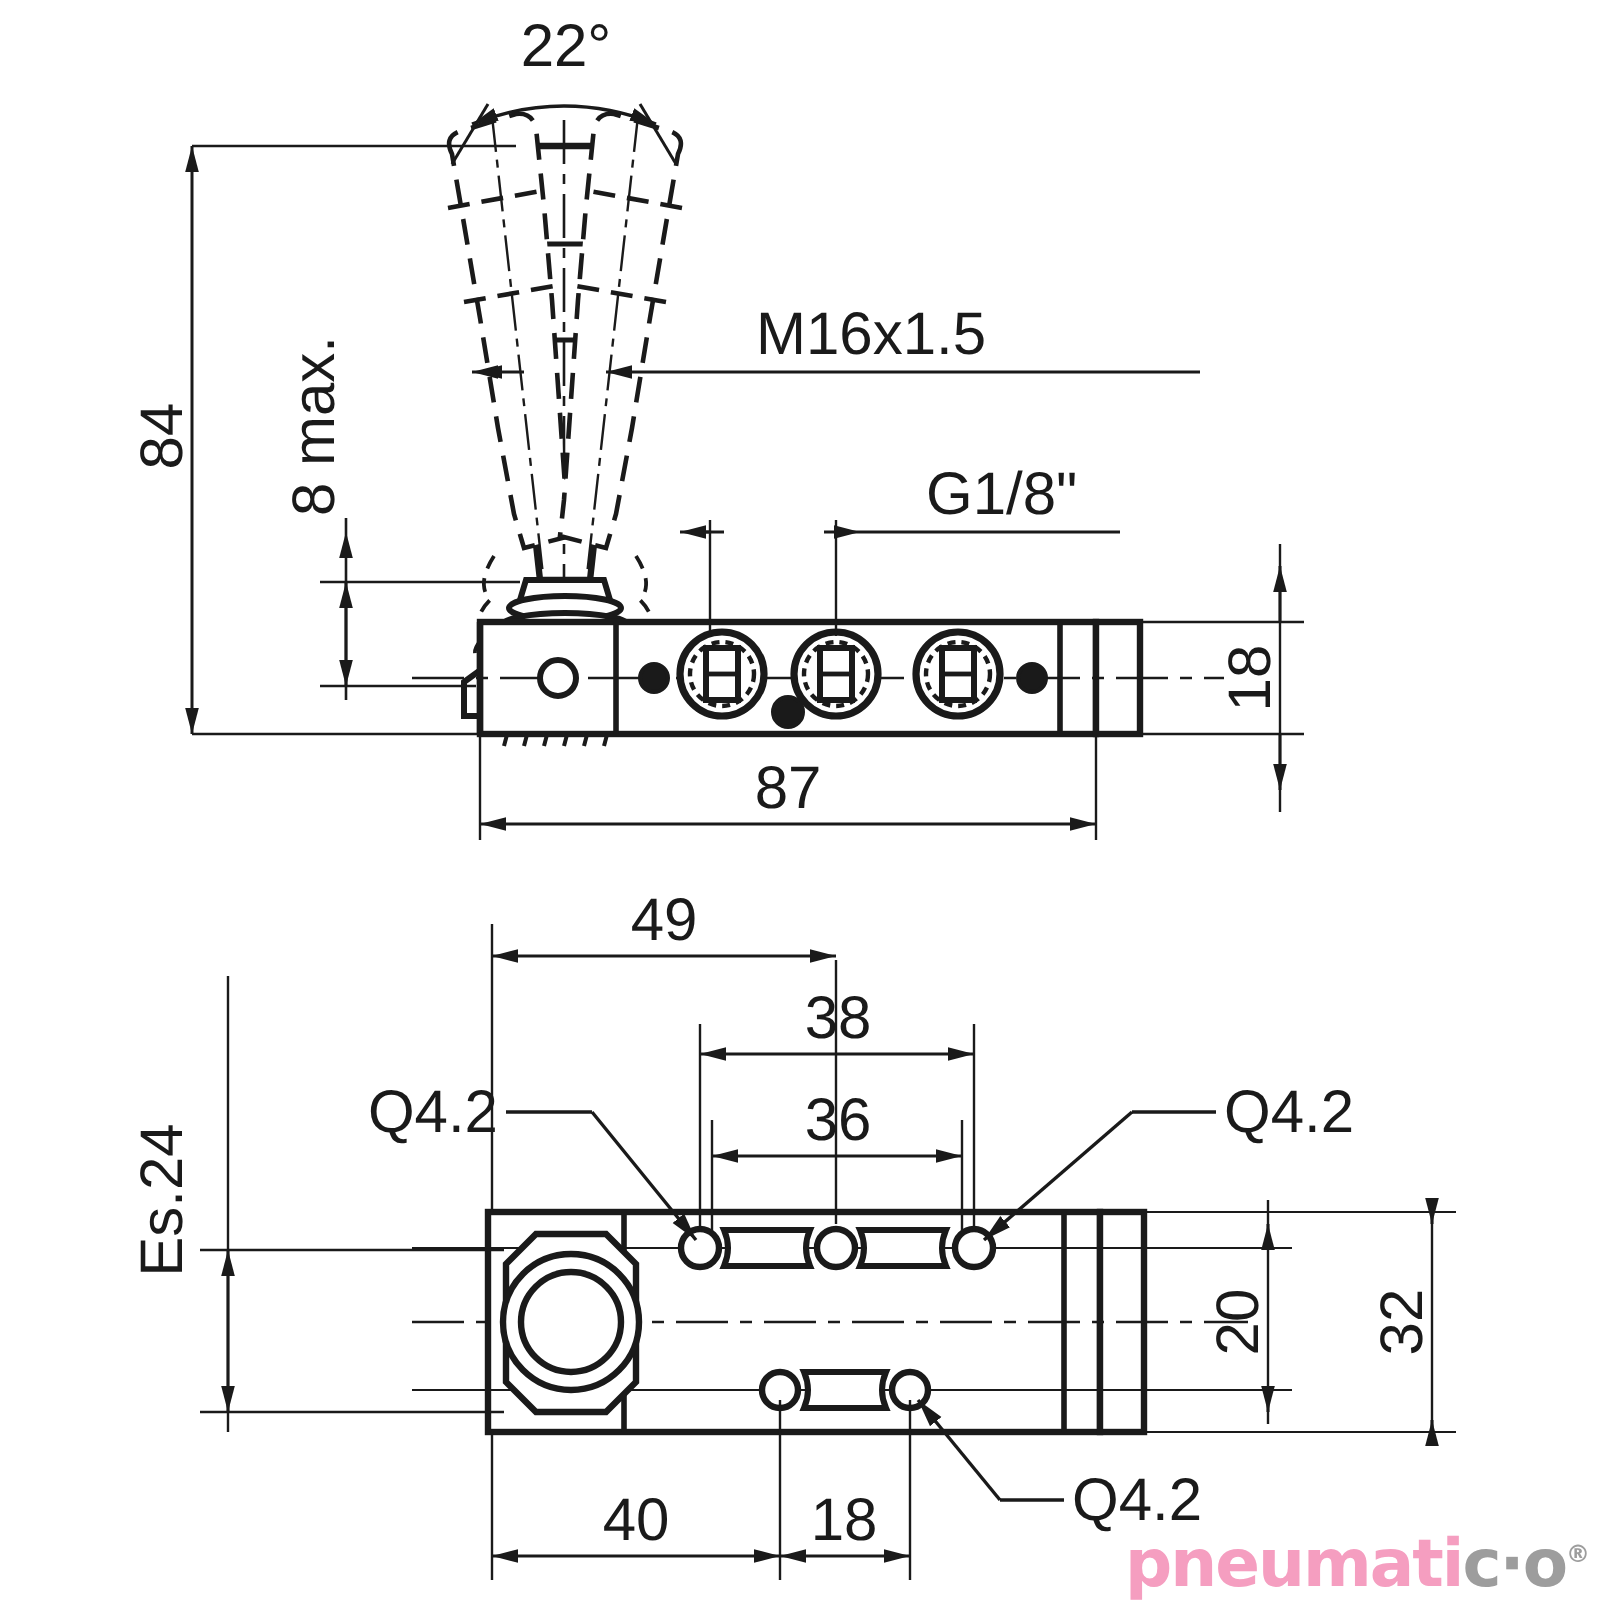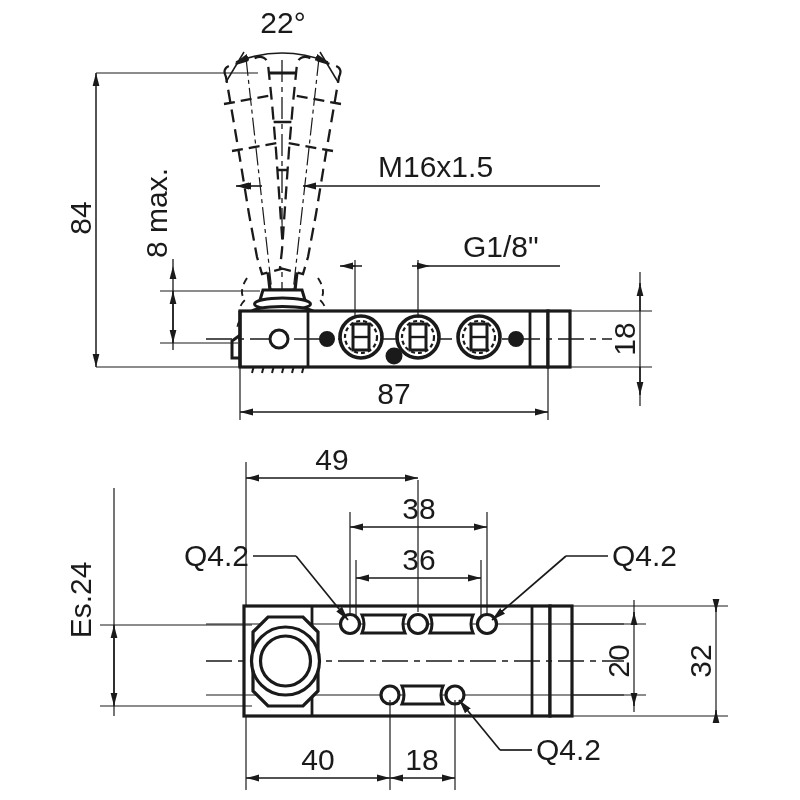--- a/index.html
+++ b/index.html
@@ -346,14 +346,17 @@
       <text class="dim-text" x="422" y="770" text-anchor="middle">18</text>
 
       <text class="dim-text" x="249" y="566" text-anchor="end">Q4.2</text>
 
       <text class="dim-text" x="612" y="566" text-anchor="start">Q4.2</text>
 
       <text class="dim-text" x="536" y="760" text-anchor="start">Q4.2</text>
     </g>
   </svg>
 
+  <div class="wm">
+    <span class="wm-a">pneumati</span><span class="wm-b">c·o</span><span class="wm-r">®</span>
+  </div>
 
 </div>
 
 </body></html>

